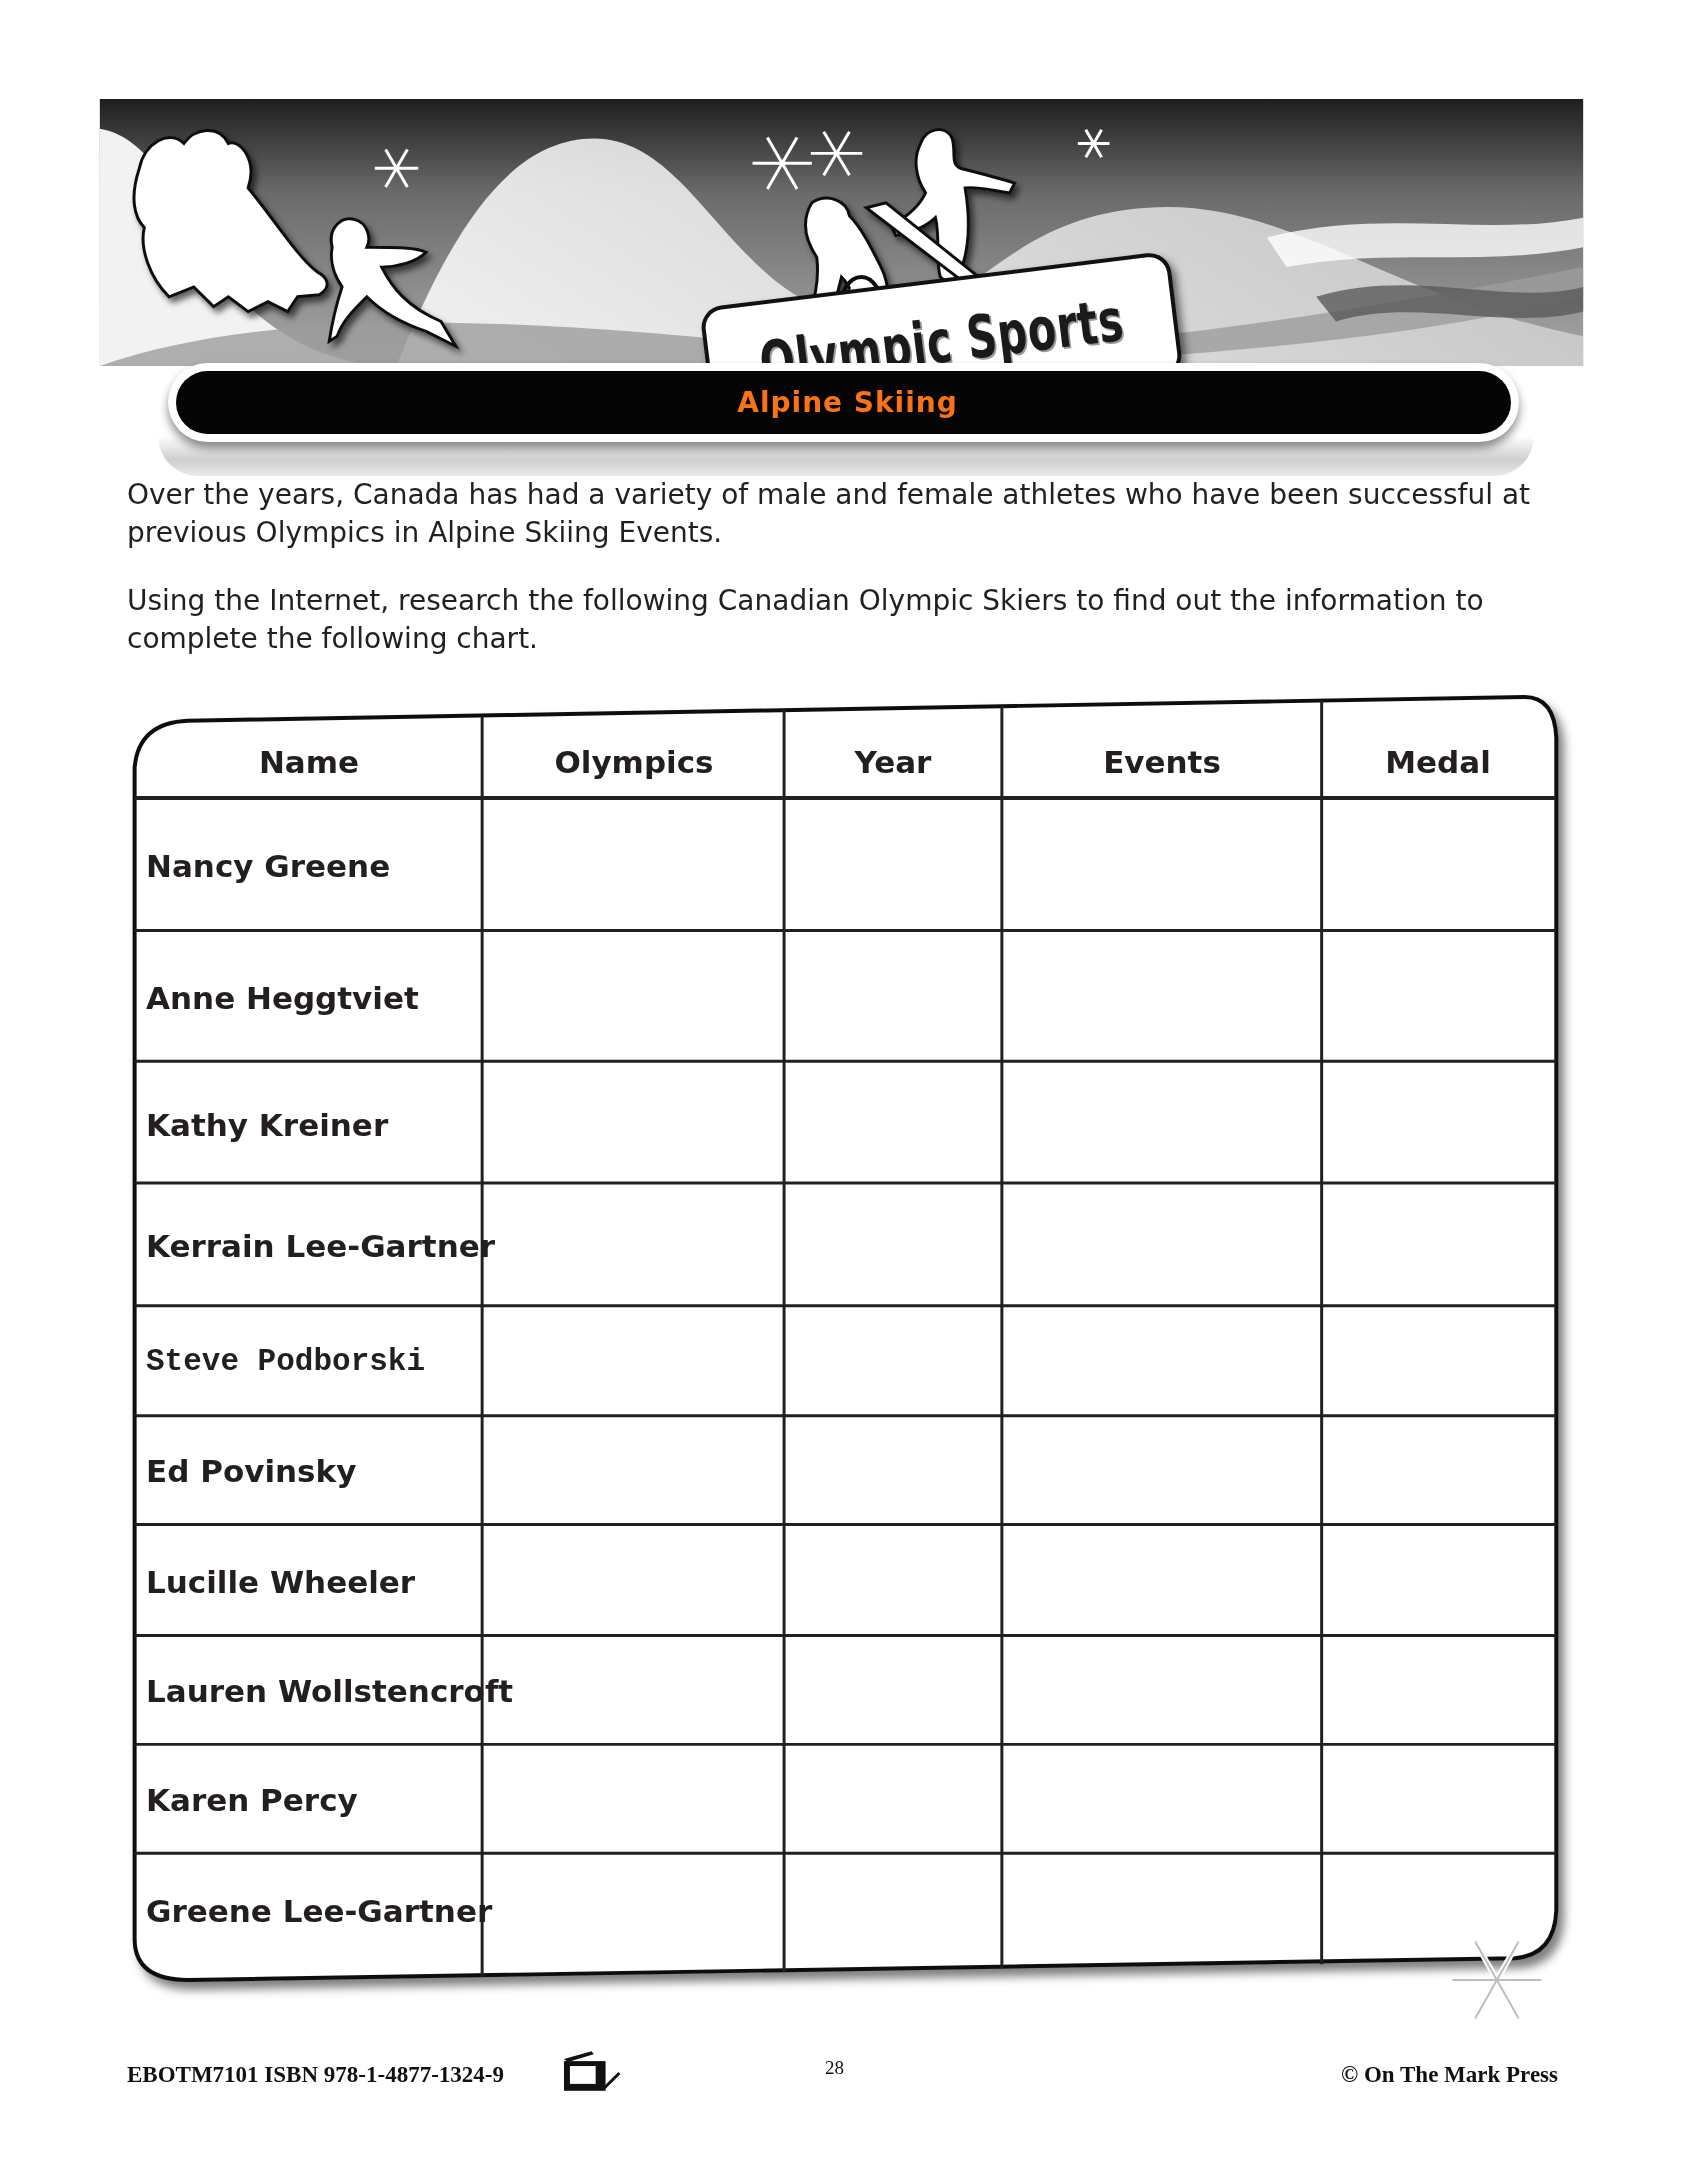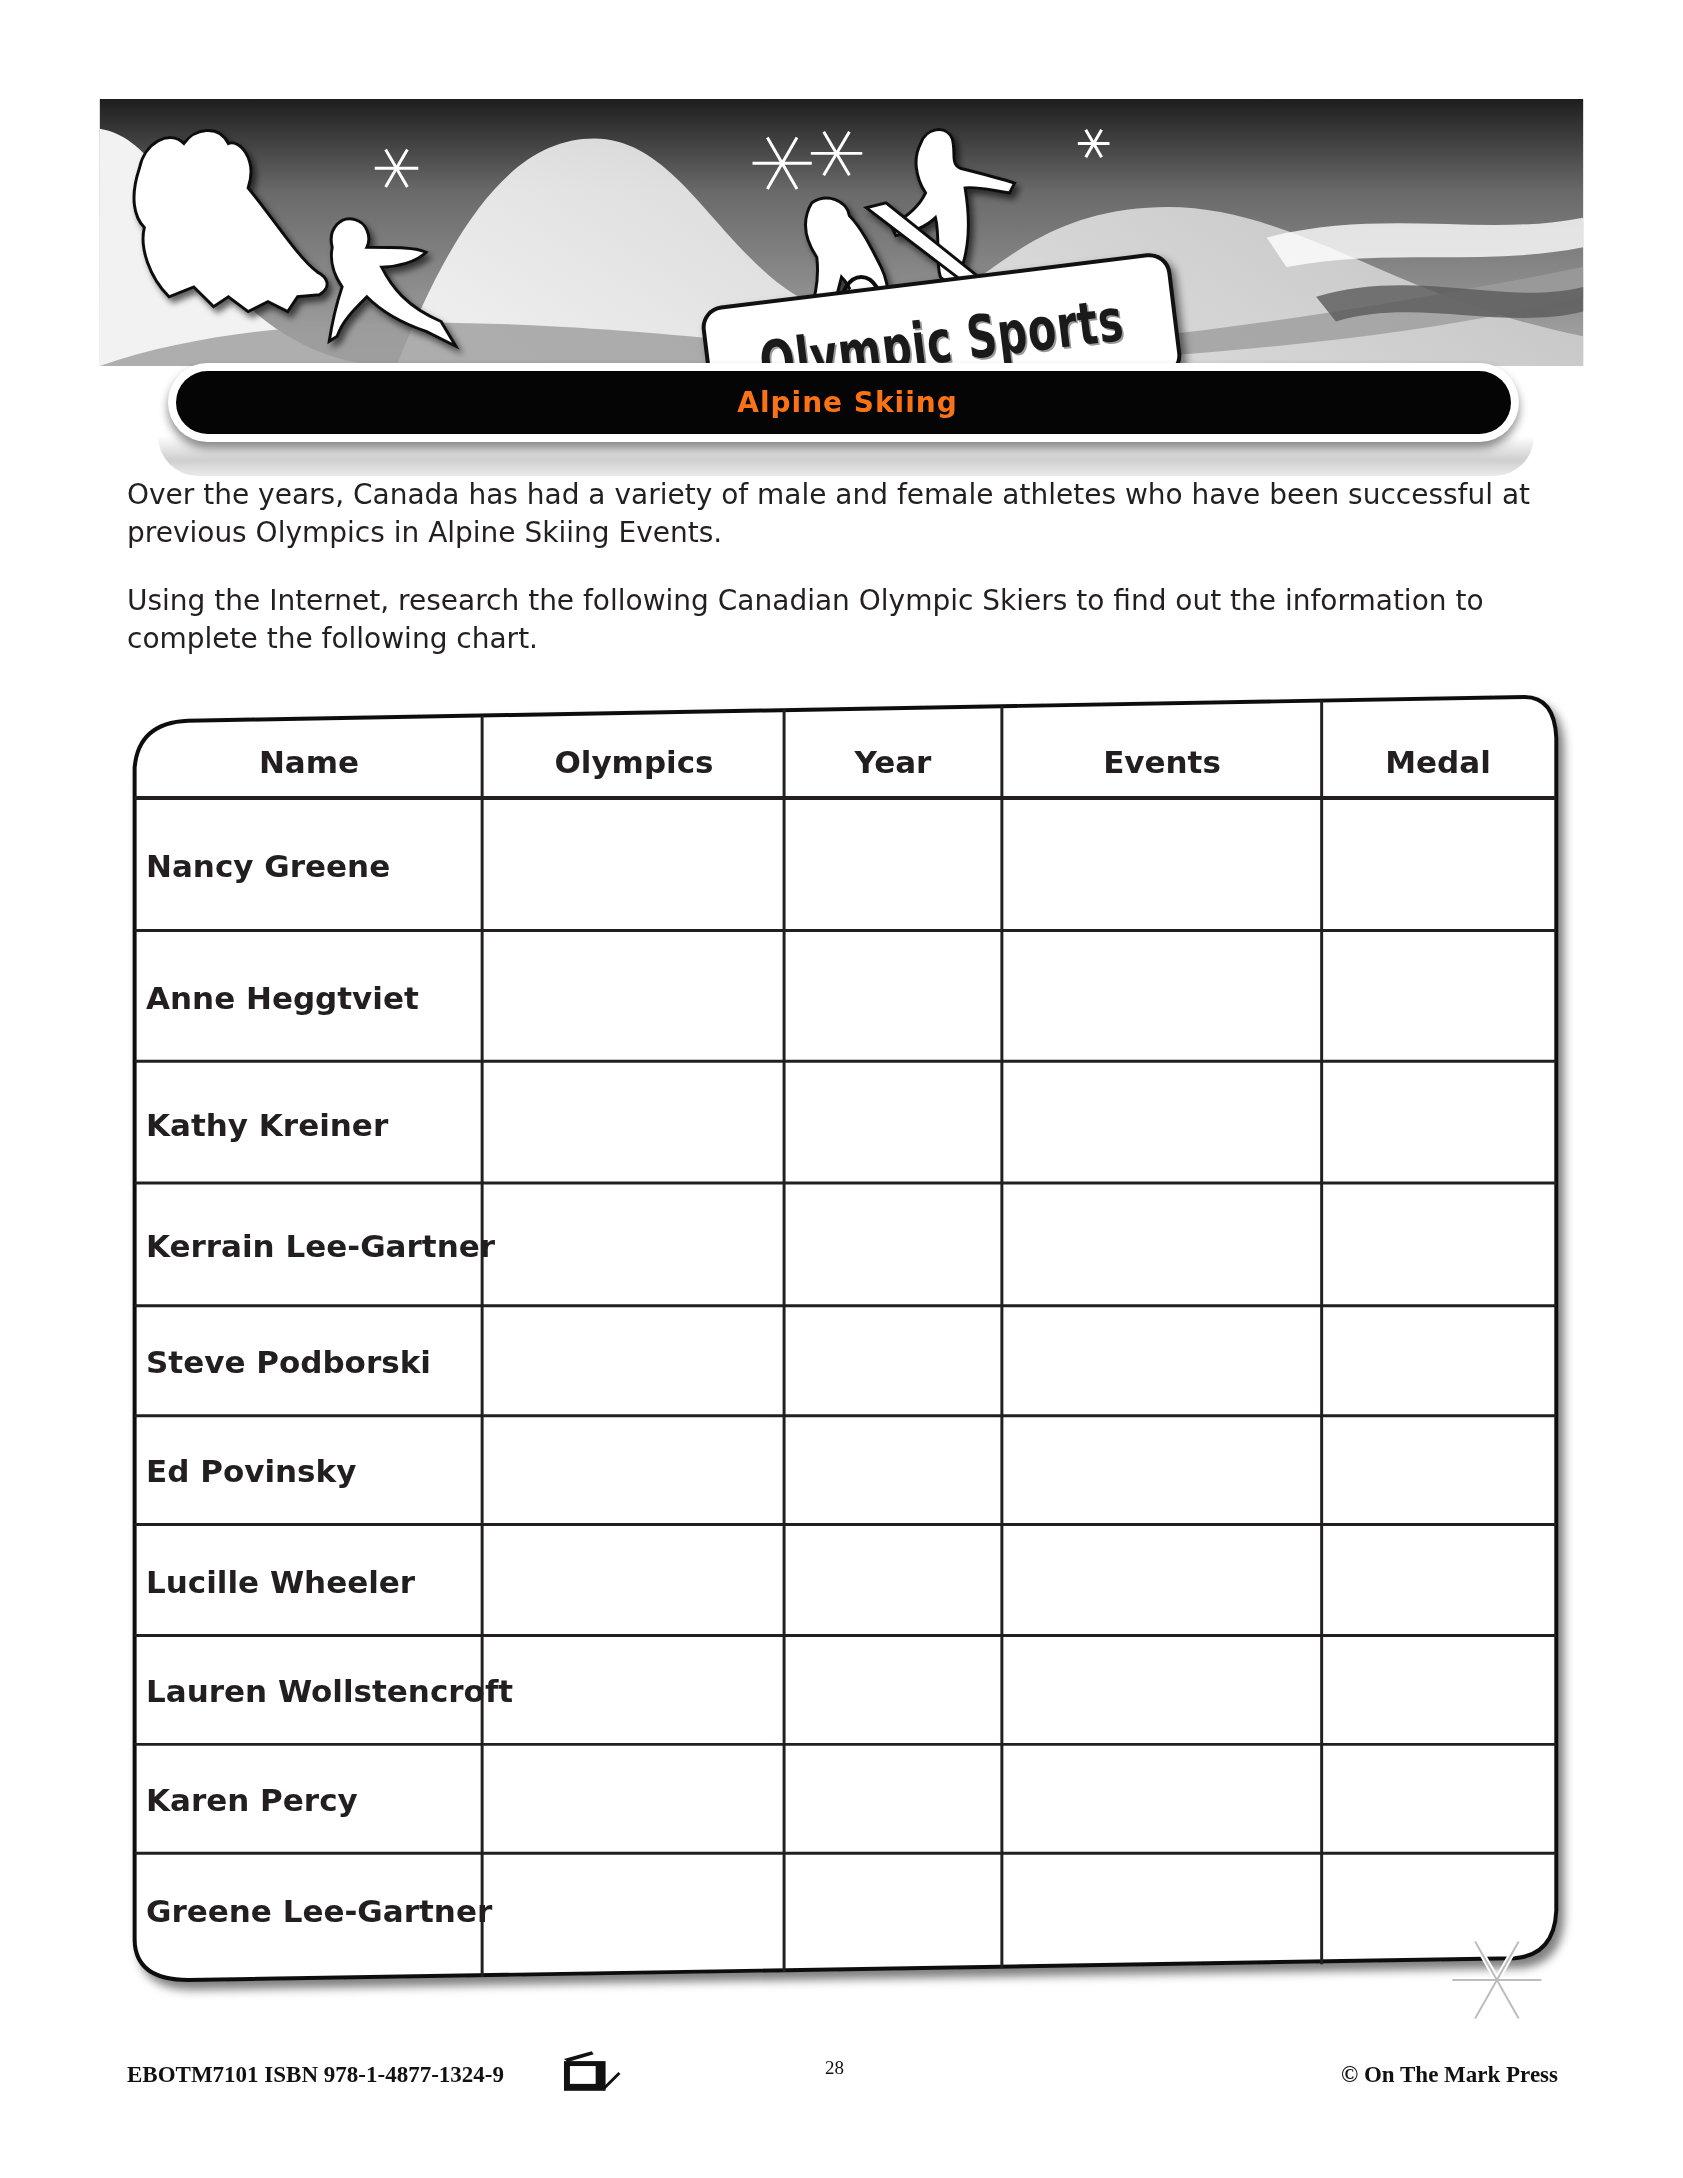--- a/index.html
+++ b/index.html
@@ -184,21 +184,21 @@
   <span class="cell-text hdr" style="left:309px; top:744px;">Name</span>
   <span class="cell-text hdr" style="left:634px; top:744px;">Olympics</span>
   <span class="cell-text hdr" style="left:893px; top:744px;">Year</span>
   <span class="cell-text hdr" style="left:1162px; top:744px;">Events</span>
   <span class="cell-text hdr" style="left:1438px; top:744px;">Medal</span>
 
   <span class="cell-text name" style="top:848px;">Nancy Greene</span>
   <span class="cell-text name" style="top:980px;">Anne Heggtviet</span>
   <span class="cell-text name" style="top:1107px;">Kathy Kreiner</span>
   <span class="cell-text name" style="top:1228px;text-align:right;">Kerrain Lee-Gartner</span>
-  <span class="cell-text name" style="top:1344px;">Steve Podborski</span>
+  <span class="cell-text name" style="top:1344px;font-family:Liberation Mono, monospace;">Steve Podborski</span>
   <span class="cell-text name" style="top:1453px;">Ed Povinsky</span>
   <span class="cell-text name" style="top:1564px;text-align:right;">Lucille Wheeler</span>
   <span class="cell-text name" style="top:1673px;">Lauren Wollstencroft</span>
   <span class="cell-text name" style="top:1782px;">Karen Percy</span>
   <span class="cell-text name" style="top:1893px;">Greene Lee-Gartner</span>
 
   <div class="cell-input" style="left:485px; top:800px; width:297px; height:129px;"></div>
   <div class="cell-input" style="left:787px; top:800px; width:213px; height:129px;"></div>
   <div class="cell-input" style="left:1005px; top:800px; width:315px; height:129px;"></div>
   <div class="cell-input" style="left:1325px; top:800px; width:230px; height:129px;"></div>

